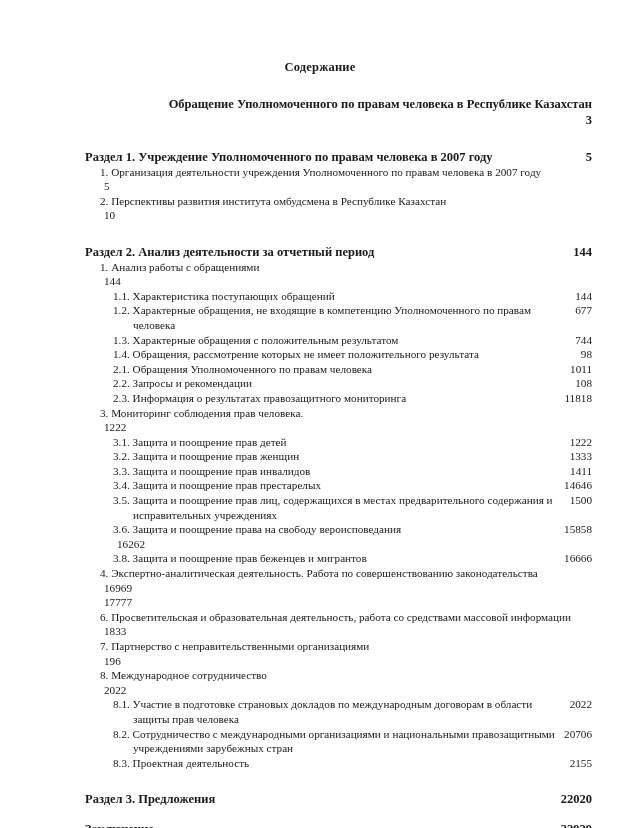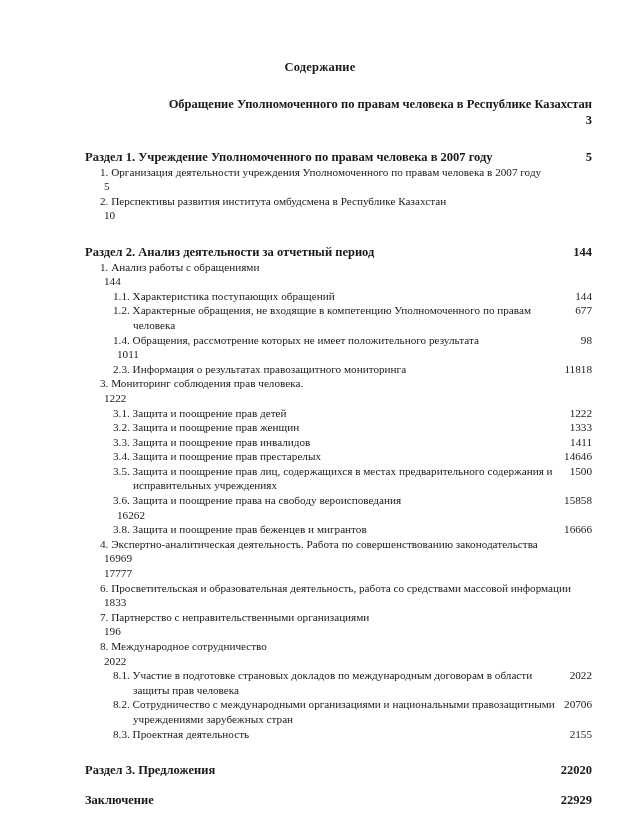--- a/index.html
+++ b/index.html
@@ -146,25 +146,34 @@
         </div>
         <div class="entry lvl-2">
           <span class="label"><span class="num">1.1.</span> <span>Характеристика поступающих обращений</span></span>
           <span class="pg">144</span>
         </div>
         <div class="entry lvl-2">
           <span class="label"><span class="num">1.2.</span> <span>Характерные обращения, не входящие в компетенцию Уполномоченного по правам человека</span></span>
           <span class="pg">677</span>
         </div>
         <div class="entry lvl-2">
+          <span class="label"><span class="num">1.3.</span> <span>Характерные обращения с положительным результатом</span></span>
+          <span class="pg">744</span>
+        </div>
+        <div class="entry lvl-2">
           <span class="label"><span class="num">1.4.</span> <span>Обращения, рассмотрение которых  не имеет  положительного результата</span></span>
           <span class="pg">98</span>
         </div>
         <div class="entry lvl-2">
+          <span class="label"><span class="num">2.1.</span> <span>Обращения Уполномоченного по правам человека</span></span>
           <span class="pg">1011</span>
+        </div>
+        <div class="entry lvl-2">
+          <span class="label"><span class="num">2.2.</span> <span>Запросы и рекомендации</span></span>
+          <span class="pg">108</span>
         </div>
         <div class="entry lvl-2">
           <span class="label"><span class="num">2.3.</span> <span>Информация о результатах правозащитного мониторинга</span></span>
           <span class="pg">11818</span>
         </div>
         <div class="entry lvl-1">
           <span class="label"><span class="num">3.</span> <span>Мониторинг соблюдения прав человека.</span></span>
           <span class="pg">1222</span>
         </div>
         <div class="entry lvl-2">

